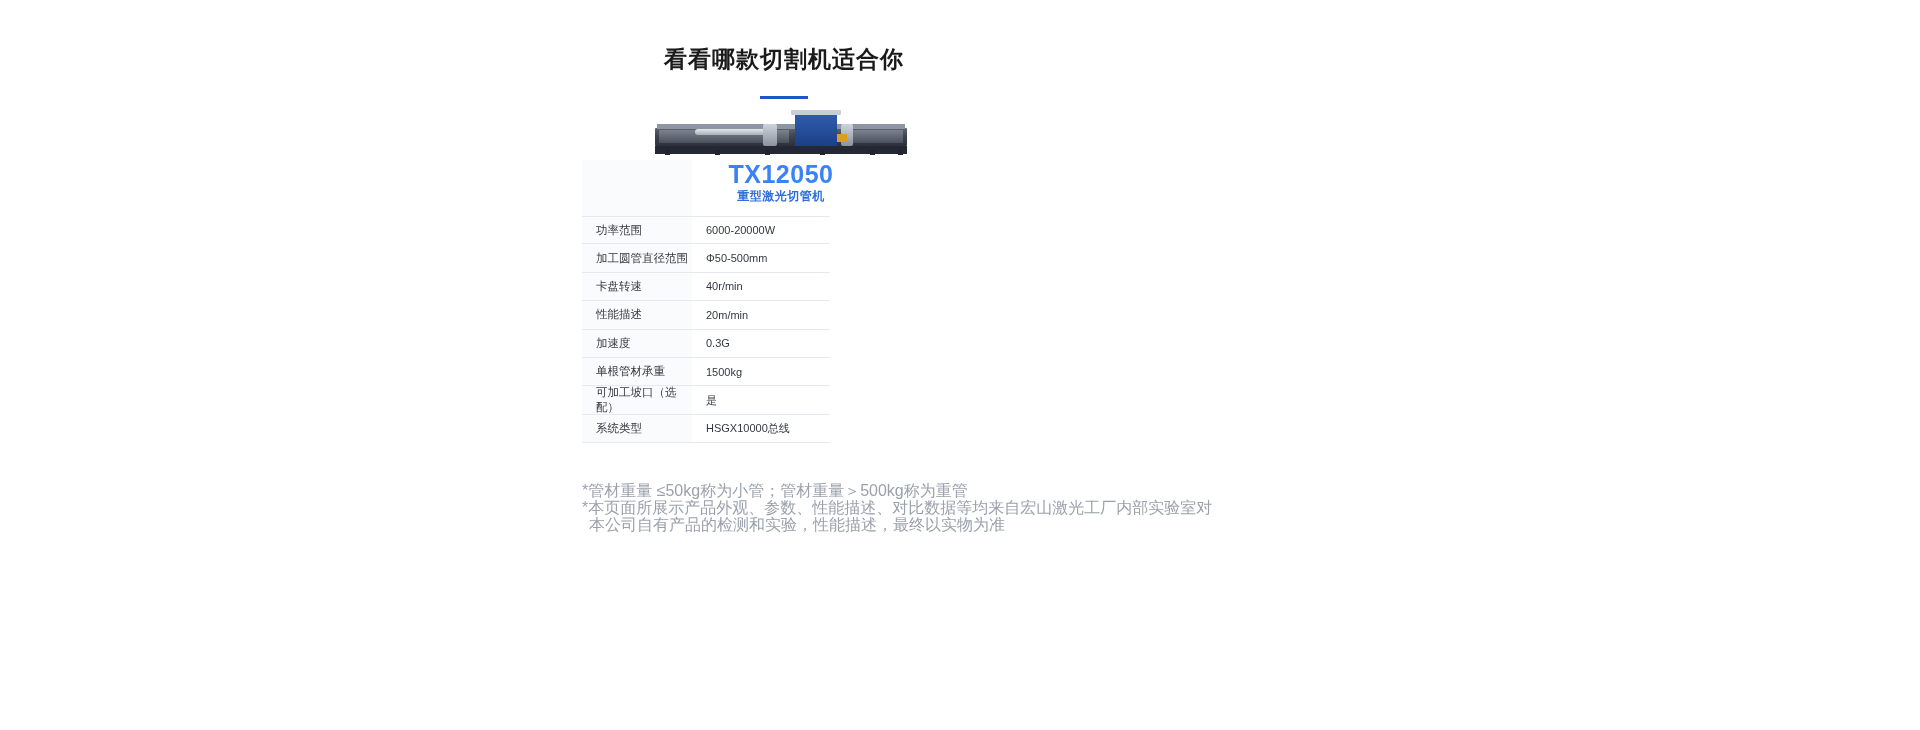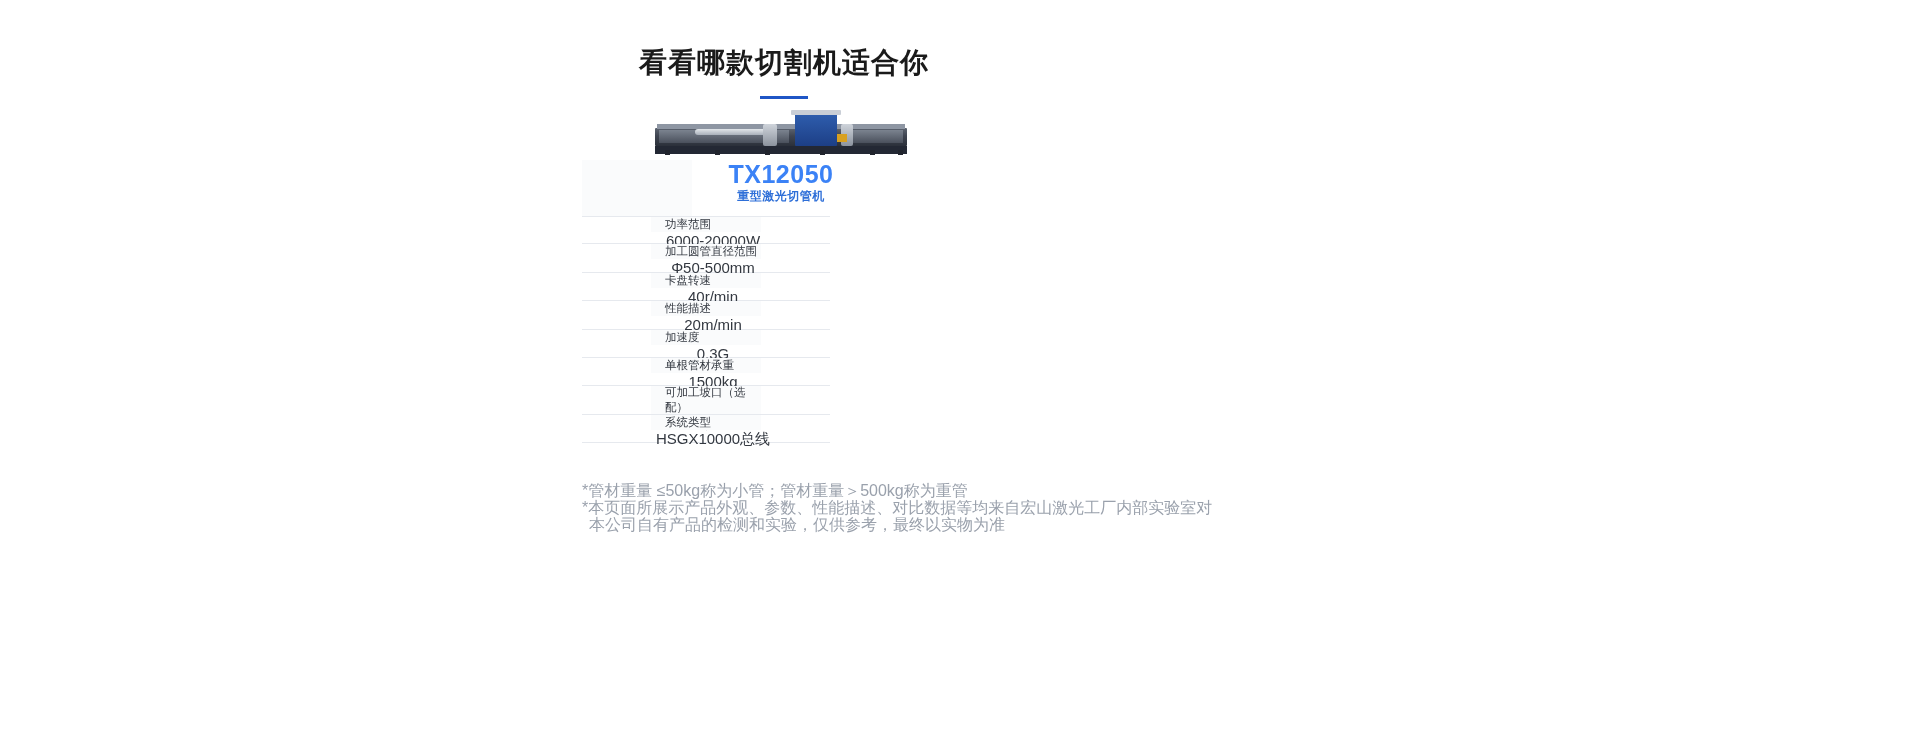--- a/index.html
+++ b/index.html
@@ -25,21 +25,21 @@
     width: 1568px;
     height: 730px;
     background: #ffffff;
   }
   .title {
     position: absolute;
     left: 0;
     top: 44px;
     width: 1568px;
     text-align: center;
-    font-size: 28px;
+    font-size: 23px;
     font-weight: bold;
     color: #1a1a1a;
     letter-spacing: 1px;
   }
   .title-underline {
     position: absolute;
     left: 760px;
     top: 96px;
     width: 48px;
     height: 3px;
@@ -187,37 +187,36 @@
     top: 216px;
     width: 248px;
     border-collapse: collapse;
   }
   .spec-row {
     display: flex;
     width: 248px;
     height: 28.4px;
     align-items: center;
     border-bottom: 1px solid #e6e9ee;
-    flex-direction: column;
   }
   .spec-row:first-child { border-top: 1px solid #e6e9ee; }
   .spec-key {
     width: 110px;
     padding-left: 14px;
     font-size: 11.5px;
     color: #333840;
     background: #fafbfc;
     height: 100%;
     display: flex;
     align-items: center;
   }
   .spec-val {
     flex: 1;
     padding-left: 14px;
-    font-size: 15px;
+    font-size: 11px;
     color: #333840;
     height: 100%;
     display: flex;
     align-items: center;
     text-align: right;
   }
   .spec-head-bg {
     position: absolute;
     left: 582px;
     top: 160px;
@@ -303,17 +302,17 @@
         </div>
         <div class="spec-row">
           <div class="spec-key">系统类型</div>
           <div class="spec-val">HSGX10000总线</div>
         </div>
       </div>
 
     <div class="notes">
       <div>*管材重量 ≤50kg称为小管；管材重量＞500kg称为重管</div>
       <div>*本页面所展示产品外观、参数、性能描述、对比数据等均来自宏山激光工厂内部实验室对</div>
-      <div class="note-indent">本公司自有产品的检测和实验，仅供参考，最终以实物为准</div>
+      <div class="note-indent">本公司自有产品的检测和实验，性能描述，最终以实物为准</div>
     </div>
 
   </div>
 </div>
 
 </body></html>

